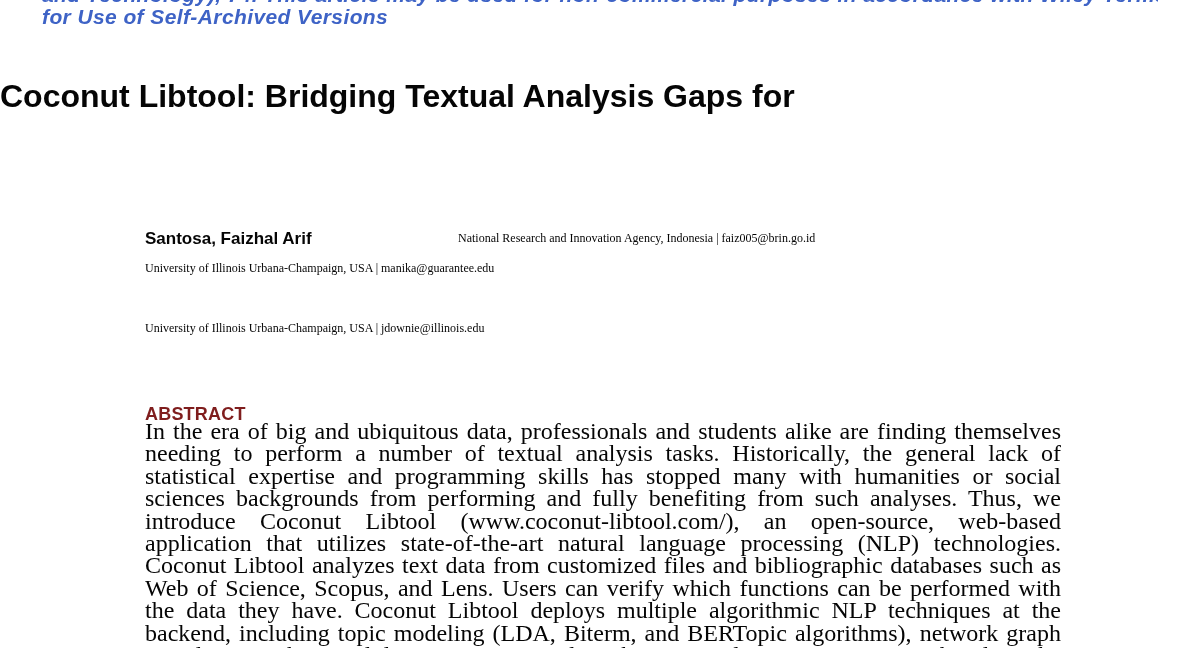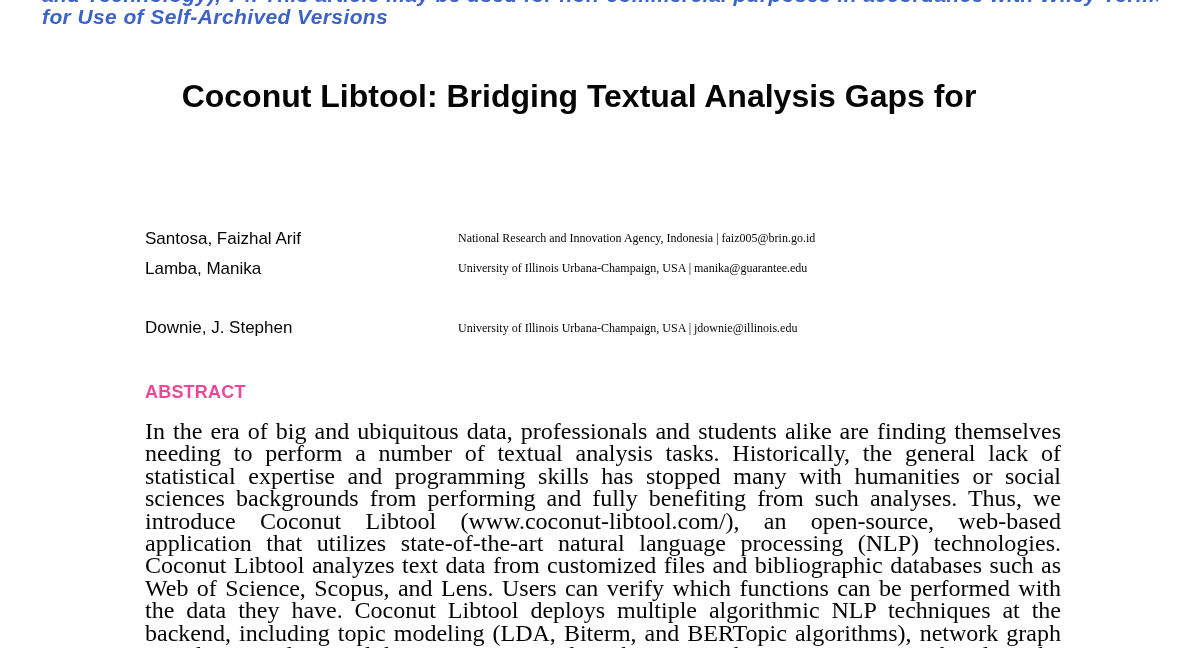--- a/index.html
+++ b/index.html
@@ -28,21 +28,20 @@
     line-height: 22px;
     letter-spacing: 0.4px;
   }
   .wiley-line1 { white-space: nowrap; }
 
   
   .paper-title {
     position: absolute;
     left: 0; right: 0; top: 77px;
     margin: 0;
-    text-align: center;
     color: #050505;
     font-family: "Liberation Sans", sans-serif;
     font-weight: bold;
     font-size: 32px;
     line-height: 38px;
   }
 
   
   .authors {
     position: absolute;
@@ -50,41 +49,41 @@
   }
   .author-row {
     display: flex;
     align-items: center;
     height: 29.8px;
   }
   .author-name {
     width: 313px;
     flex: 0 0 313px;
     font-family: "Liberation Sans", sans-serif;
-    font-weight: normal;
+    font-weight: bold;
     font-size: 17px;
     color: #050505;
   }
   .author-affiliation {
     font-family: "Liberation Serif", serif;
     font-size: 12px;
     color: #050505;
     white-space: nowrap;
   }
 
   
   .abstract-heading {
     position: absolute;
-    left: 145px; top: 382px;
+    left: 145px; top: 404px;
     font-family: "Liberation Sans", sans-serif;
     font-weight: bold;
     font-size: 18px;
     line-height: 20px;
     letter-spacing: 0.2px;
-    color: #ec4899;
+    color: #7f1d1d;
   }
   .abstract-body {
     position: absolute;
     left: 145px; top: 420px;
     width: 916px;
     font-family: "Liberation Serif", serif;
     font-size: 24px;
     line-height: 22.4px;
     color: #050505;
     text-align: justify;
@@ -103,27 +102,25 @@
   <h1 class="paper-title">
     <span>Coconut Libtool: Bridging Textual Analysis Gaps for</span><br>
   </h1>
 
   <div class="authors">
     <div class="author-row">
       <div class="author-name">Santosa, Faizhal Arif</div>
       <div class="author-affiliation">National Research and Innovation Agency, Indonesia | faiz005@brin.go.id</div>
     </div>
     <div class="author-row">
-      <div class="author-name">Lamba, Manika</div>
       <div class="author-affiliation">University of Illinois Urbana-Champaign, USA | manika@guarantee.edu</div>
     </div>
     <div class="author-row">
     </div>
     <div class="author-row">
-      <div class="author-name">Downie, J. Stephen</div>
       <div class="author-affiliation">University of Illinois Urbana-Champaign, USA | jdownie@illinois.edu</div>
     </div>
   </div>
 
   <div class="abstract-heading">ABSTRACT</div>
 
   <div class="abstract-body">In the era of big and ubiquitous data, professionals and students alike are finding themselves needing to perform a number of textual analysis tasks. Historically, the general lack of statistical expertise and programming skills has stopped many with humanities or social sciences backgrounds from performing and fully benefiting from such analyses. Thus, we introduce Coconut Libtool (www.coconut-libtool.com/), an open-source, web-based application that utilizes state-of-the-art natural language processing (NLP) technologies. Coconut Libtool analyzes text data from customized files and bibliographic databases such as Web of Science, Scopus, and Lens. Users can verify which functions can be performed with the data they have. Coconut Libtool deploys multiple algorithmic NLP techniques at the backend, including topic modeling (LDA, Biterm, and BERTopic algorithms), network graph visualization, keyword lemmatization, and sunburst visualization. Coconut Libtool is the people-first web application designed to be used by professionals, researchers, and students in the information sciences, digital humanities, and computational social sciences domains to guarantee usability, accessibility, service innovation, and accessibility in research.</div>
 
 </div>
 

